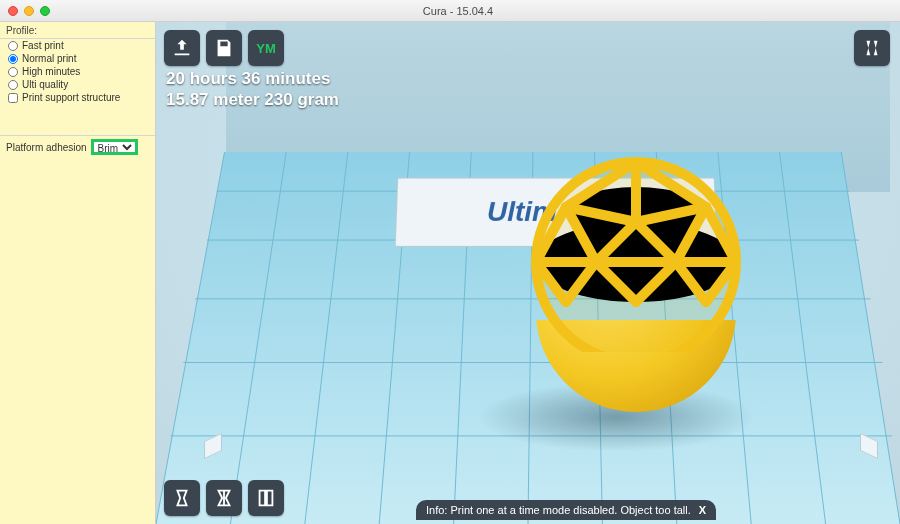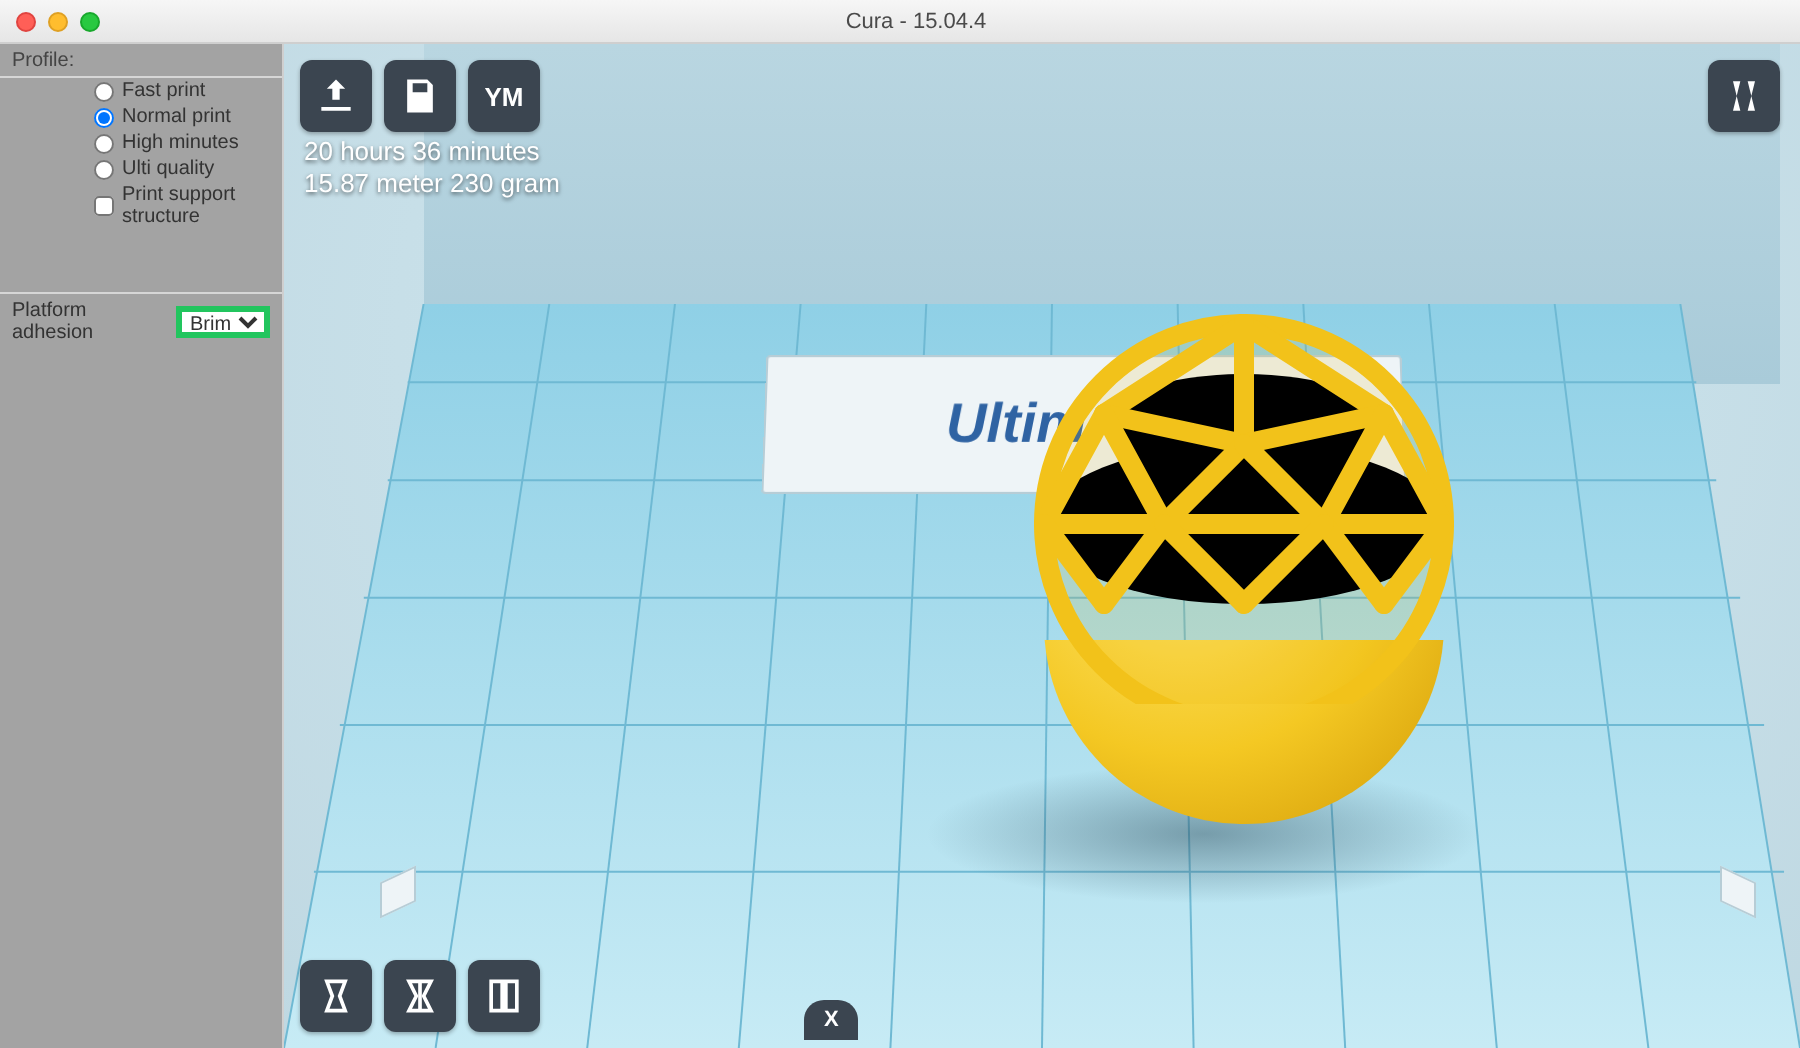--- a/index.html
+++ b/index.html
@@ -10,23 +10,23 @@
   .traffic { display:flex; gap:6px; }
   .dot { width:10px; height:10px; border-radius:50%; }
   .dot.red { background:#ff5f57; border:1px solid #e04440; }
   .dot.yel { background:#ffbd2e; border:1px solid #dfa023; }
   .dot.grn { background:#28c940; border:1px solid #18a82c; }
   .titlebar .title { position:absolute; left:16px; right:0; text-align:center; font-size:11px; color:#4a4a4a; }
 
   .content { position:absolute; top:22px; left:0; right:0; bottom:0; display:flex; }
 
   
-  .sidebar { width:142px; background:#a3a3a3; border-right:1px solid #cfcfcf; font-size:10px; color:#333; }
+  .sidebar { width:156px; background:#fef9c3; border-right:1px solid #cfcfcf; font-size:10px; color:#333; }
   .group-label { padding:3px 6px 2px; font-size:10px; color:#444; border-bottom:1px solid #d6d6d6; }
-  .opt { display:flex; align-items:center; gap:4px; padding:1px 8px;margin-left:39px; }
+  .opt { display:flex; align-items:center; gap:4px; padding:1px 8px; }
   .opt input[type=radio], .opt input[type=checkbox] { width:10px; height:10px; }
   .row { display:flex; align-items:center; gap:4px; padding:3px 6px; border-top:1px solid #d6d6d6;margin-top:31px; }
   .row select { font-size:10px; height:16px; background:#fff; border:3px solid #22c55e; color:#333; }
 
   
   .viewport { flex:1; position:relative; background:radial-gradient(ellipse at 50% 30%, #d5e9f0 0%, #c7dfe8 60%, #bfd8e2 100%); overflow:hidden; }
 
   
   .scene { position:absolute; inset:0; }
   .backwall { position:absolute; top:0; left:70px; right:10px; height:170px; background:linear-gradient(#b9d6e1,#a9cbd9); }
@@ -35,23 +35,23 @@
   .brandpanel { position:absolute; top:155px; left:240px; width:320px; height:70px; background:#eef4f7; border:1px solid #b7cdd6; border-radius:2px; transform:perspective(600px) rotateX(8deg); display:flex; align-items:center; justify-content:flex-start; padding-left:90px; font-weight:700; font-style:italic; font-size:28px; color:#2f63a3; font-family:Georgia,serif; }
   .shadow { position:absolute; left:320px; top:360px; width:280px; height:70px; background:radial-gradient(ellipse, rgba(40,70,85,0.45), rgba(40,70,85,0) 70%); border-radius:50%; }
   .model { position:absolute; left:350px; top:120px; width:260px; height:280px; }
   .hemisphere { position:absolute; bottom:10px; left:30px; width:200px; height:200px; border-radius:50%; background:radial-gradient(circle at 35% 30%, #ffe873, #f4c823 55%, #d9a40d 90%); clip-path: inset(54% 0 0 0); }
   .geodome { position:absolute; top:10px; left:20px; width:220px; height:200px; }
   .geodome circle, .geodome line, .geodome path { stroke:#f2c21a; stroke-width:10; fill:none; stroke-linecap:round; }
   .geodome .fillshade { fill:#e8b80f; stroke:none; opacity:.15; }
 
   
   .topbtns { position:absolute; top:8px; left:8px; display:flex; gap:6px; }
-  .iconbtn { width:36px; height:36px; border-radius:6px; background:#3b4550; display:flex; align-items:center; justify-content:center; color:#ffffff; font-weight:700; font-size:13px; box-shadow:0 1px 2px rgba(0,0,0,.3); cursor:pointer; }
+  .iconbtn { width:36px; height:36px; border-radius:6px; background:#3b4550; display:flex; align-items:center; justify-content:center; color:#22c55e; font-weight:700; font-size:13px; box-shadow:0 1px 2px rgba(0,0,0,.3); cursor:pointer; }
   .iconbtn svg { width:22px; height:22px; }
-  .stats { position:absolute; top:46px; left:10px; font-size:13px; color:#fff; font-weight:400; text-shadow:0 1px 2px rgba(0,0,0,.6); line-height:1.25; }
+  .stats { position:absolute; top:46px; left:10px; font-size:17px; color:#fff; font-weight:700; text-shadow:0 1px 2px rgba(0,0,0,.6); line-height:1.25; }
 
   .topright { position:absolute; top:8px; right:10px; }
 
   
   .botbtns { position:absolute; bottom:8px; left:8px; display:flex; gap:6px; }
 
   
   .status { position:absolute; bottom:4px; left:260px; background:#3b4550; color:#fff; font-size:11px; padding:4px 10px; border-radius:10px 10px 0 0; display:flex; align-items:center; gap:8px; }
   .status .x { font-weight:700; cursor:pointer; }
 
@@ -211,16 +211,17 @@
           </svg>
       </div>
       <div class="iconbtn" title="Mirror">
         <svg viewBox="0 0 24 24">
             <path d="M5 4h6v16H5zM13 4h6v16h-6z" fill="none" stroke="#fff" stroke-width="2"></path>
           </svg>
       </div>
     </div>
 
     <div class="status">
+      <span>Info: Print one at a time mode disabled. Object too tall.</span>
       <span class="x">X</span>
     </div>
   </div>
 </div>
 
 </body></html>

